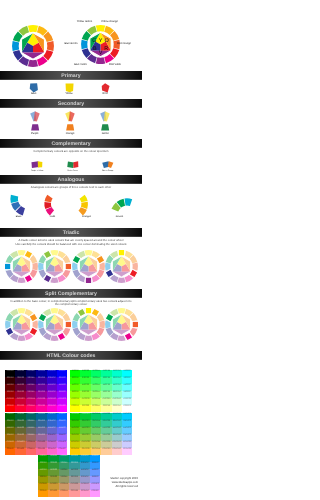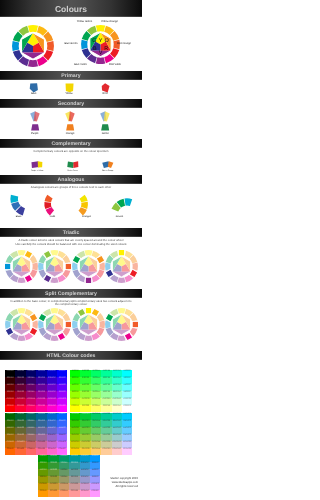--- a/index.html
+++ b/index.html
@@ -16,23 +16,20 @@
 .lab{position:absolute;text-align:center;color:#101010;white-space:nowrap;line-height:3px;}
 svg{display:block;overflow:visible;}
 .wscell b{position:absolute;left:0;top:0.3px;width:100%;text-align:center;font-weight:normal;
   font-size:2.2px;line-height:2.4px;letter-spacing:-.08px;}
 .ftr{position:absolute;text-align:right;color:#333;white-space:nowrap;line-height:3.6px;}
 </style>
 </head>
 <body>
 
 <div id="page">
-<div class="bar" style="top:0px;height:17px;font-size:8.5px">
-      <span>Colours</span>
-    </div>
 
 <div class="barsh barsh-b" style="top:15.8px"></div>
 <svg class="wheel" style="position:absolute;left:12px;top:25px;width:42px;height:42px" viewBox="0 0 100 100">
 <path d="M38.0 1.5A50.0 50.0 0 0 1 62.0 1.5L58.2 17.0A34.0 34.0 0 0 0 41.8 17.0Z" fill="#FFF200"></path>
 <path d="M63.9 2.0A50.0 50.0 0 0 1 84.7 14.0L73.6 25.5A34.0 34.0 0 0 0 59.4 17.3Z" fill="#FDB913"></path>
 <path d="M86.0 15.3A50.0 50.0 0 0 1 98.0 36.1L82.7 40.6A34.0 34.0 0 0 0 74.5 26.4Z" fill="#F7941E"></path>
 <path d="M98.5 38.0A50.0 50.0 0 0 1 98.5 62.0L83.0 58.2A34.0 34.0 0 0 0 83.0 41.8Z" fill="#F15B29"></path>
 <path d="M98.0 63.9A50.0 50.0 0 0 1 86.0 84.7L74.5 73.6A34.0 34.0 0 0 0 82.7 59.4Z" fill="#ED1C24"></path>
 <path d="M84.7 86.0A50.0 50.0 0 0 1 63.9 98.0L59.4 82.7A34.0 34.0 0 0 0 73.6 74.5Z" fill="#EC008C"></path>
 <path d="M62.0 98.5A50.0 50.0 0 0 1 38.0 98.5L41.8 83.0A34.0 34.0 0 0 0 58.2 83.0Z" fill="#92278F"></path>

